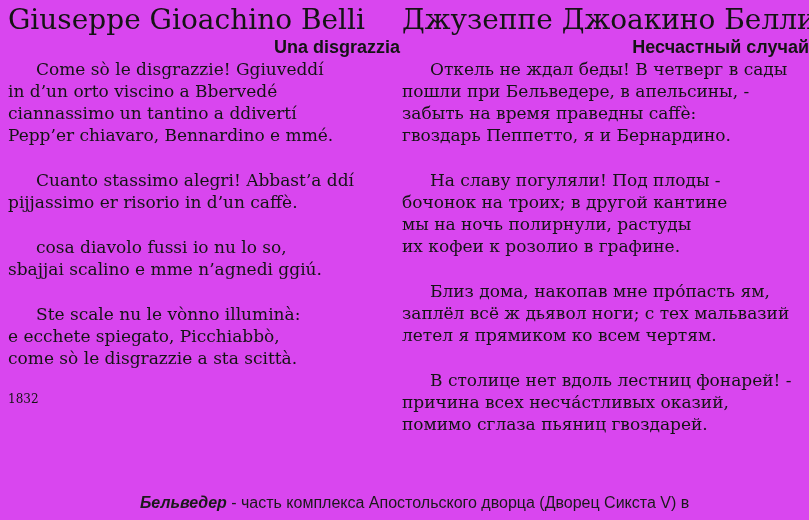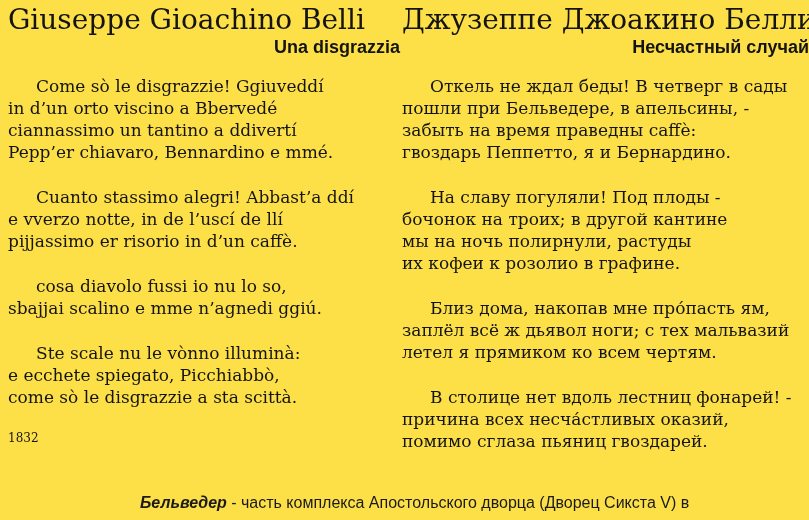--- a/index.html
+++ b/index.html
@@ -5,21 +5,21 @@
   html, body {
     margin: 0;
     padding: 0;
     background: #ffffff;
     color: #141414;
   }
   .page {
     position: relative;
     width: 809px;
     height: 520px;
-    background: #fde047;
+    background: #d946ef;
     overflow: hidden;
     font-family: "DejaVu Serif", serif;
   }
   .columns {
     display: flex;
     flex-direction: row;
     padding-top: 3px;
   }
   .col {
     box-sizing: border-box;
@@ -37,21 +37,21 @@
   }
   .poem-subtitle {
     font-family: "Liberation Sans", sans-serif;
     font-size: 18px;
     font-weight: 700;
     line-height: 21px;
     margin: 0 0 0 0;
     white-space: nowrap;
     text-align: right;
   }
-  .stanzas { margin-top: 17px; }
+  .stanzas { }
   .stanza { margin: 0 0 23px 0; }
   .stanza:last-child { margin-bottom: 0; }
   .line {
     font-family: "DejaVu Serif", serif;
     font-size: 17px;
     line-height: 22px;
     white-space: nowrap;
   }
   .stanza .line:first-child { padding-left: 28px; }
   .year {
@@ -87,21 +87,20 @@
       <h2 class="poem-subtitle">Una disgrazzia</h2>
       <div class="stanzas">
         <div class="stanza">
           <div class="line">Come sò le disgrazzie! Ggiuveddí</div>
           <div class="line">in d’un orto viscino a Bbervedé</div>
           <div class="line">ciannassimo un tantino a ddivertí</div>
           <div class="line">Pepp’er chiavaro, Bennardino e mmé.</div>
         </div>
         <div class="stanza">
           <div class="line">Cuanto stassimo alegri! Abbast’a ddí</div>
-          <div class="line">e vverzo notte, in de l’uscí de llí</div>
           <div class="line">pijjassimo er risorio in d’un caffè.</div>
         </div>
         <div class="stanza">
           <div class="line">cosa diavolo fussi io nu lo so,</div>
           <div class="line">sbajjai scalino e mme n’agnedi ggiú.</div>
         </div>
         <div class="stanza">
           <div class="line">Ste scale nu le vònno illuminà:</div>
           <div class="line">e ecchete spiegato, Picchiabbò,</div>
           <div class="line">come sò le disgrazzie a sta scittà.</div>

